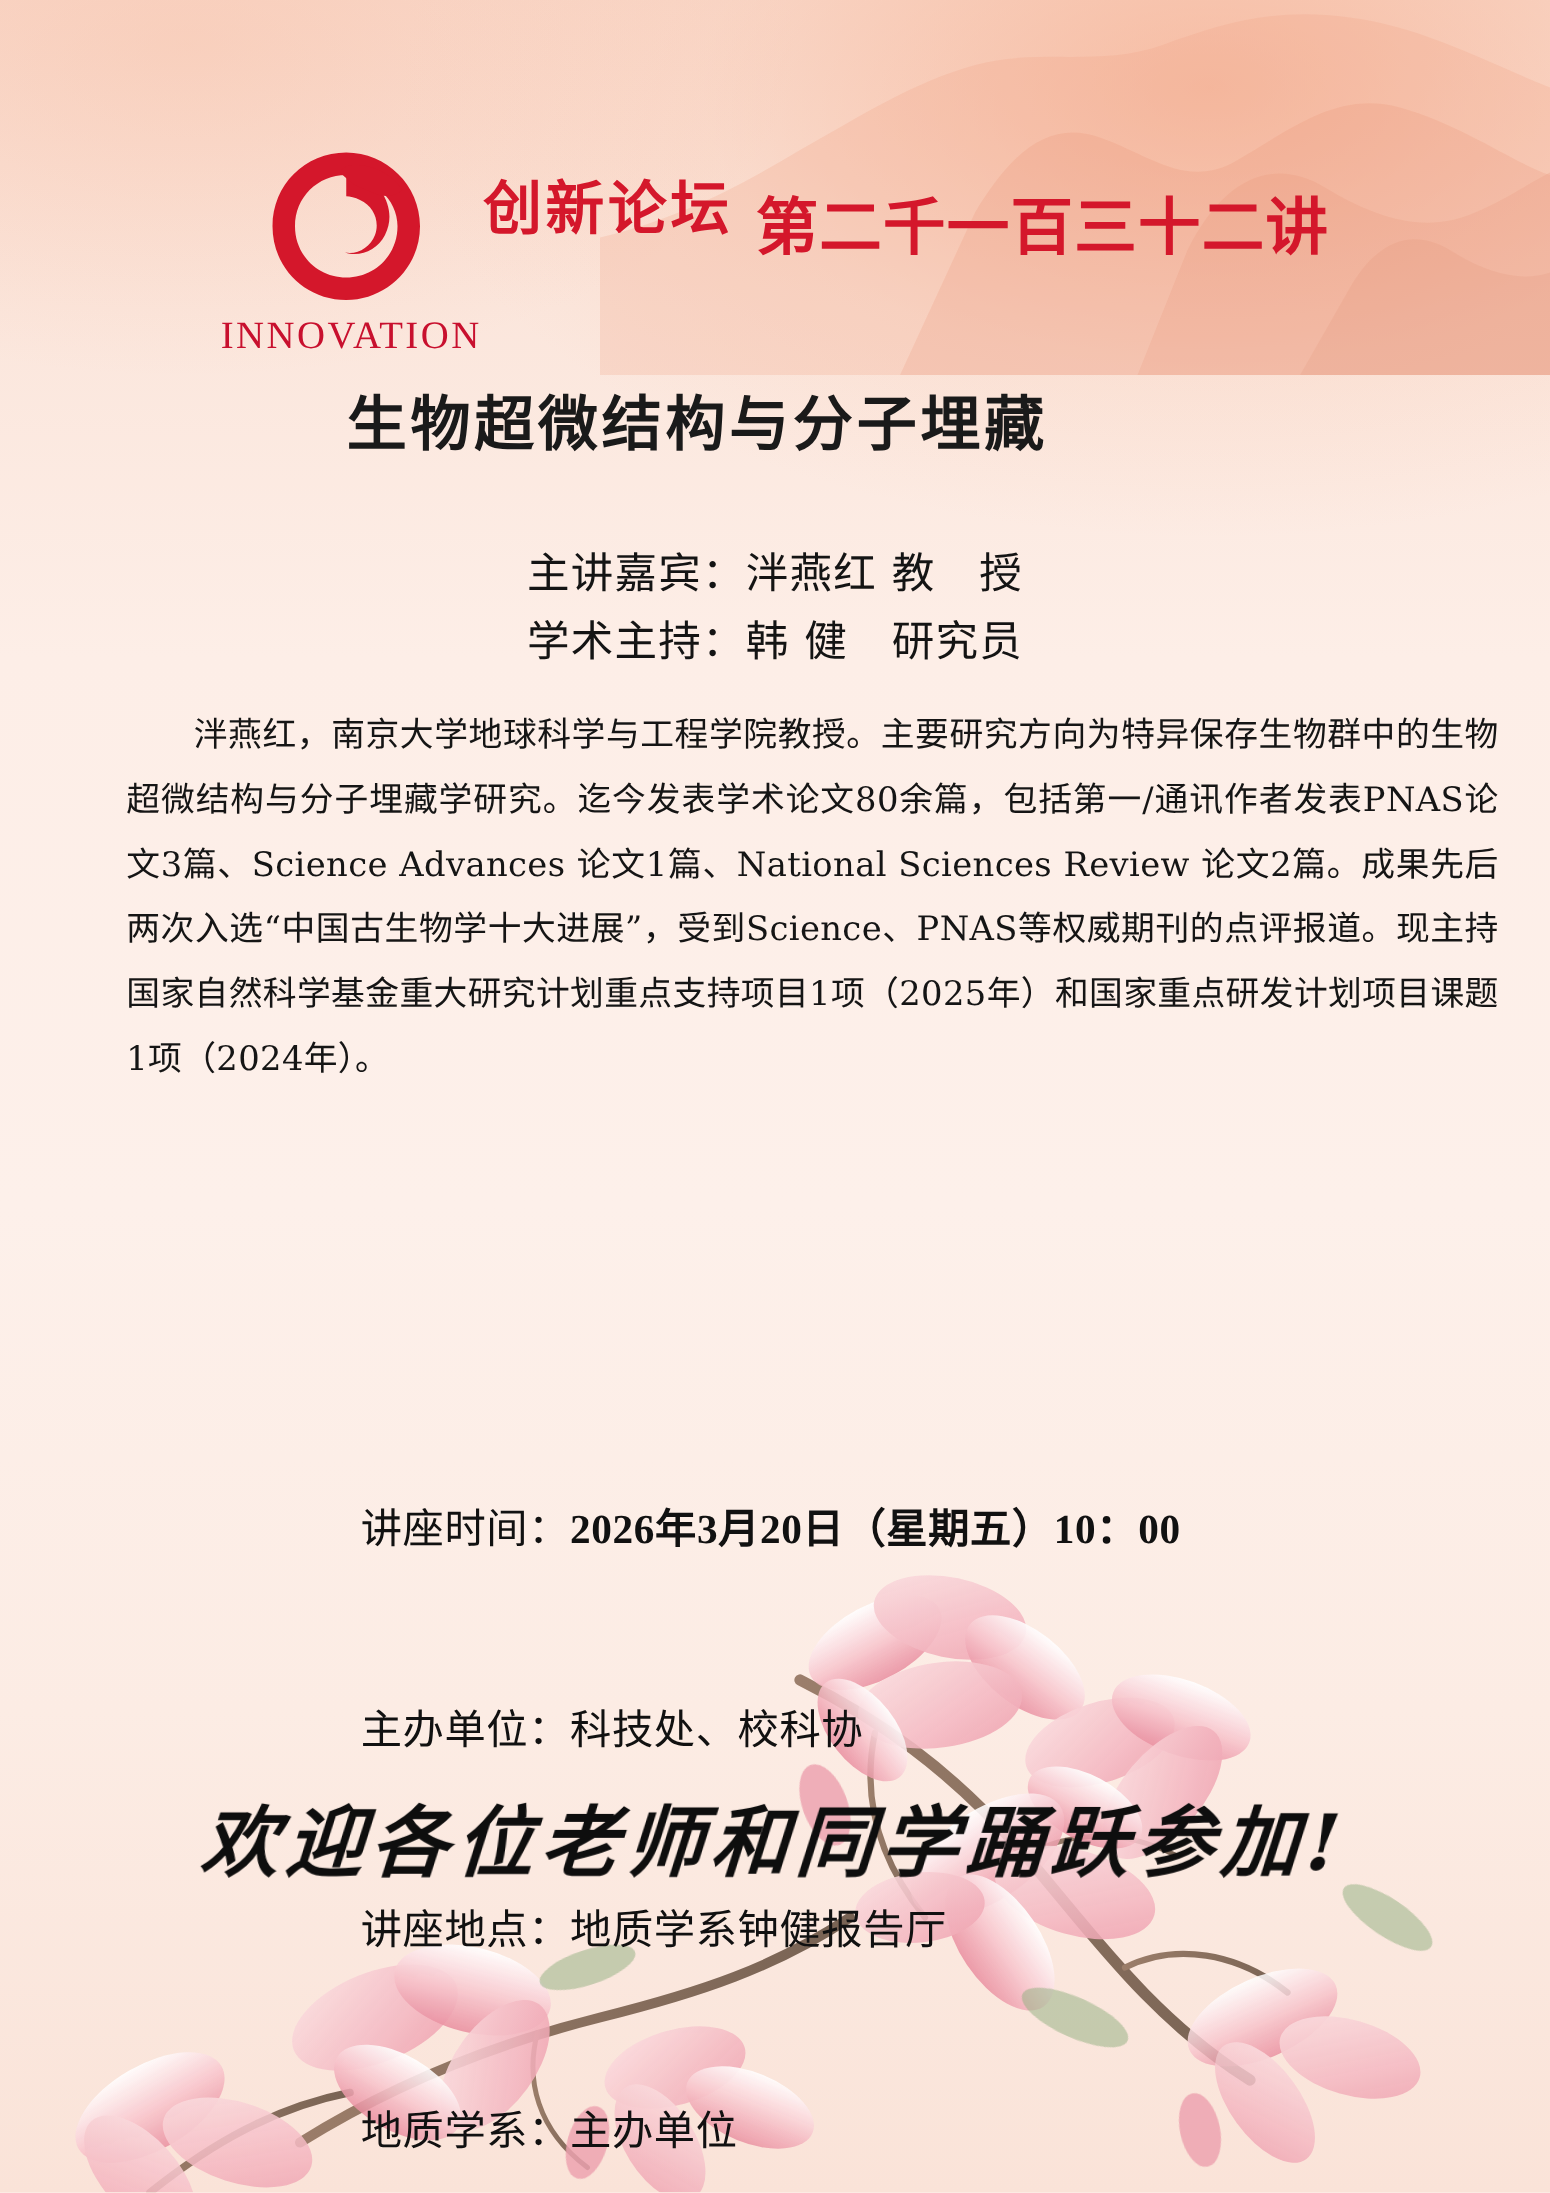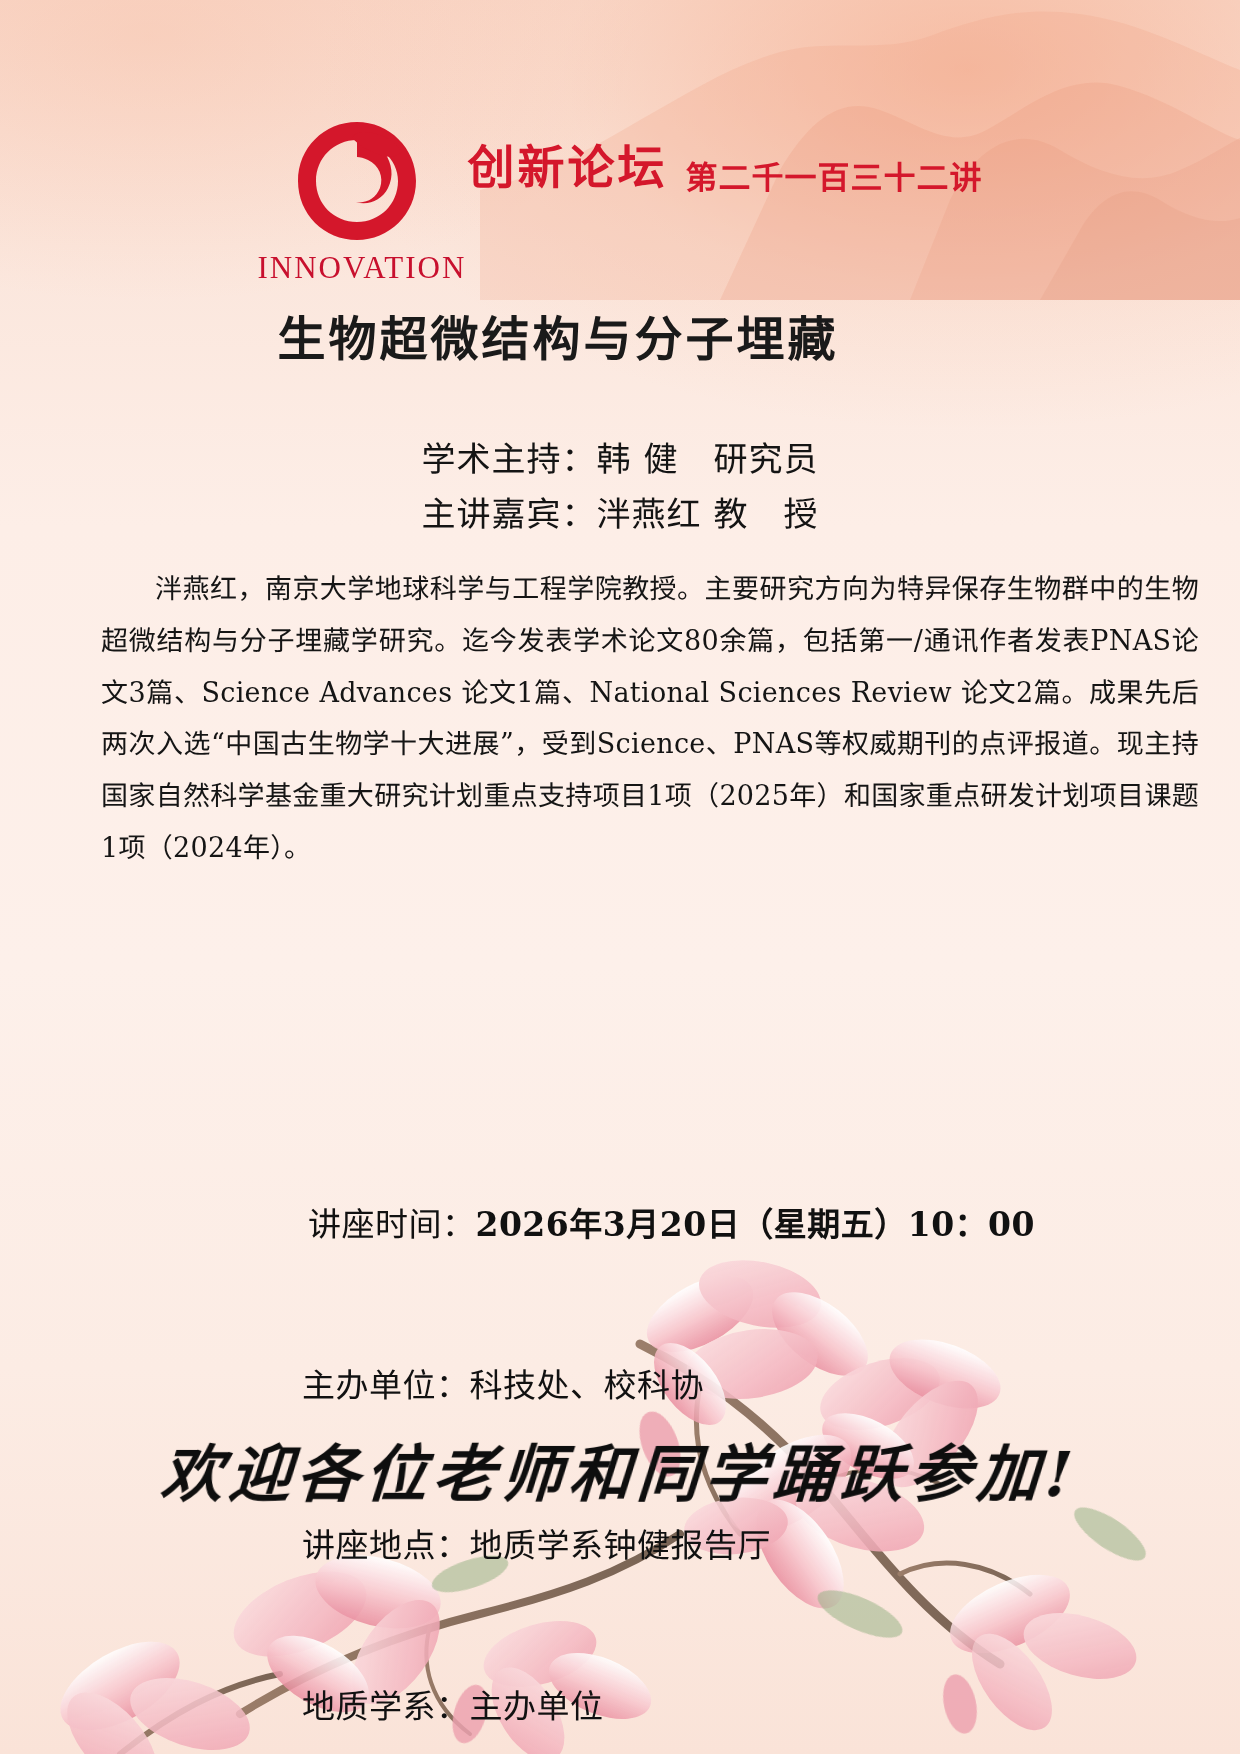--- a/index.html
+++ b/index.html
@@ -78,22 +78,22 @@
   .forum-title {
     font-family: "DejaVu Sans", "Liberation Sans", sans-serif;
     font-size: 47px;
     font-weight: 700;
     color: #d4172b;
     letter-spacing: 3px;
     line-height: 1;
     padding-top: 26px;
   }
   .forum-session {
-    font-family: Liberation Sans, sans-serif;
-    font-size: 32px;
+    font-family: Liberation Mono, monospace;
+    font-size: 50px;
     font-weight: 700;
     color: #d4172b;
     letter-spacing: 1px;
     line-height: 1;
     padding-top: 44px;
     padding-left: 18px;
   }
 
   
   .lecture-title {
@@ -142,21 +142,21 @@
   .info {
     position: absolute;
     top: 1145px;
     left: 236px;
     font-family: "DejaVu Serif", "Liberation Serif", serif;
     font-size: 33px;
     line-height: 1.62;
     color: #111;
     letter-spacing: 0.5px;
   }
-  .info-row { white-space: pre; }
+  .info-row { white-space: pre; font-family: Liberation Serif, serif; }
   .info-row .label { font-weight: 400; }
   .info-row.bold { font-weight: 700; }
 
   
   .welcome {
     position: absolute;
     top: 1424px;
     width: 1240px;
     text-align: center;
     font-family: "DejaVu Serif", "Liberation Serif", serif;
@@ -195,22 +195,22 @@
       </div>
       <div class="logo-word">INNOVATION</div>
     </div>
     <div class="forum-title">创新论坛</div>
     <div class="forum-session">第二千一百三十二讲</div>
   </div>
 
   <div class="lecture-title">生物超微结构与分子埋藏</div>
 
   <div class="speakers">
+    <div>主讲嘉宾：泮燕红 教　授</div>
     <div>学术主持：韩 健　研究员</div>
-    <div>主讲嘉宾：泮燕红 教　授</div>
   </div>
 
   <div class="bio">泮燕红，南京大学地球科学与工程学院教授。主要研究方向为特异保存生物群中的生物超微结构与分子埋藏学研究。迄今发表学术论文80余篇，包括第一/通讯作者发表PNAS论文3篇、Science Advances 论文1篇、National Sciences Review 论文2篇。成果先后两次入选“中国古生物学十大进展”，受到Science、PNAS等权威期刊的点评报道。现主持国家自然科学基金重大研究计划重点支持项目1项（2025年）和国家重点研发计划项目课题1项（2024年）。</div>
 
   <div class="flowers">
     <svg viewBox="0 0 1240 740" preserveAspectRatio="none" aria-hidden="true">
       <defs>
         <linearGradient id="petalPink" x1="0" y1="0" x2="0" y2="1">
           <stop offset="0%" stop-color="#ffffff" stop-opacity="0.95"></stop>
           <stop offset="55%" stop-color="#f7c3cb" stop-opacity="0.92"></stop>

